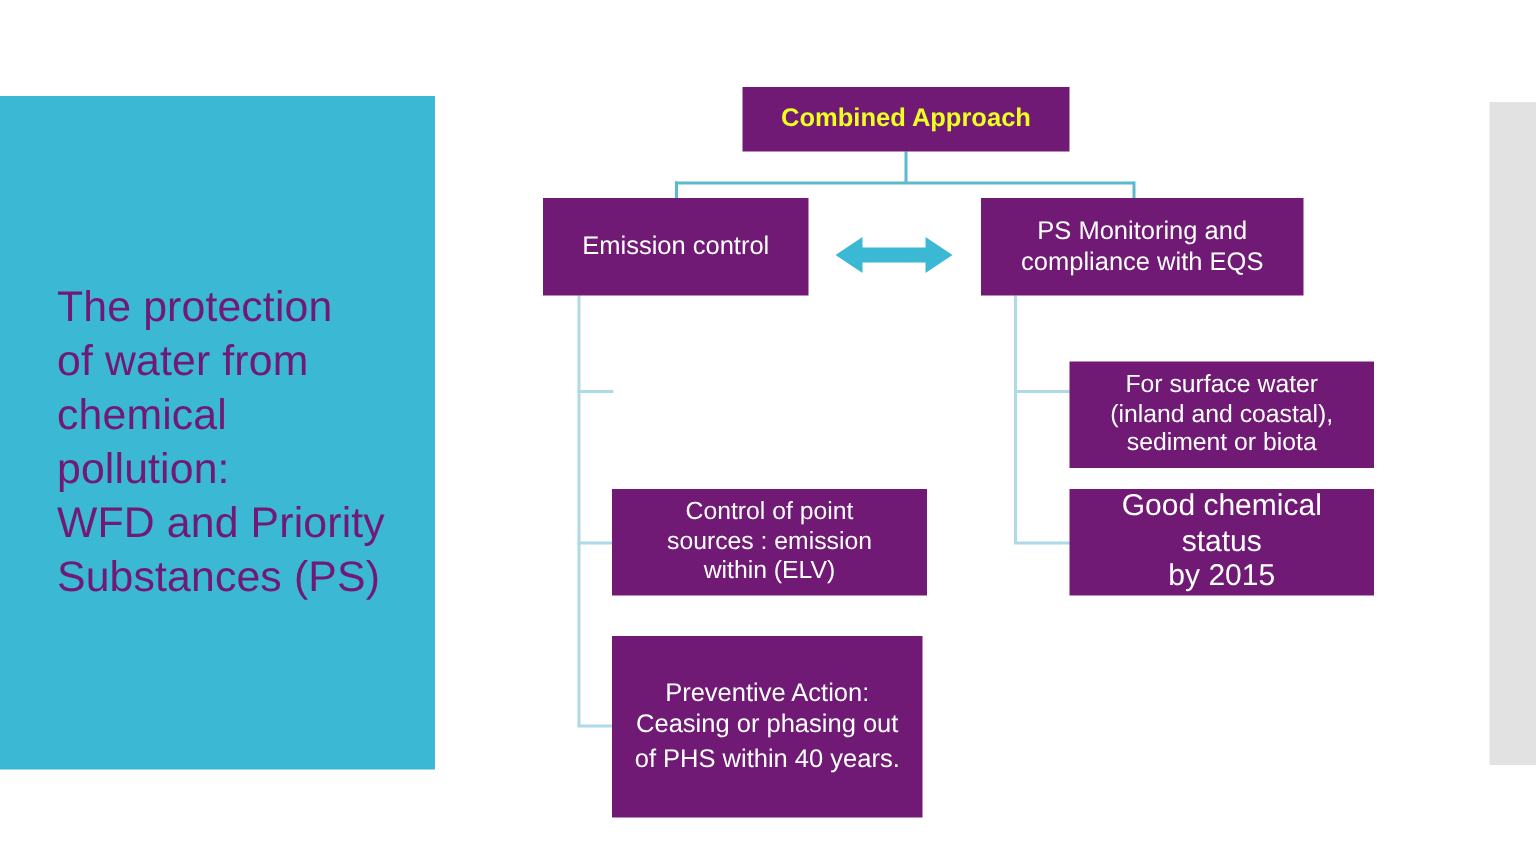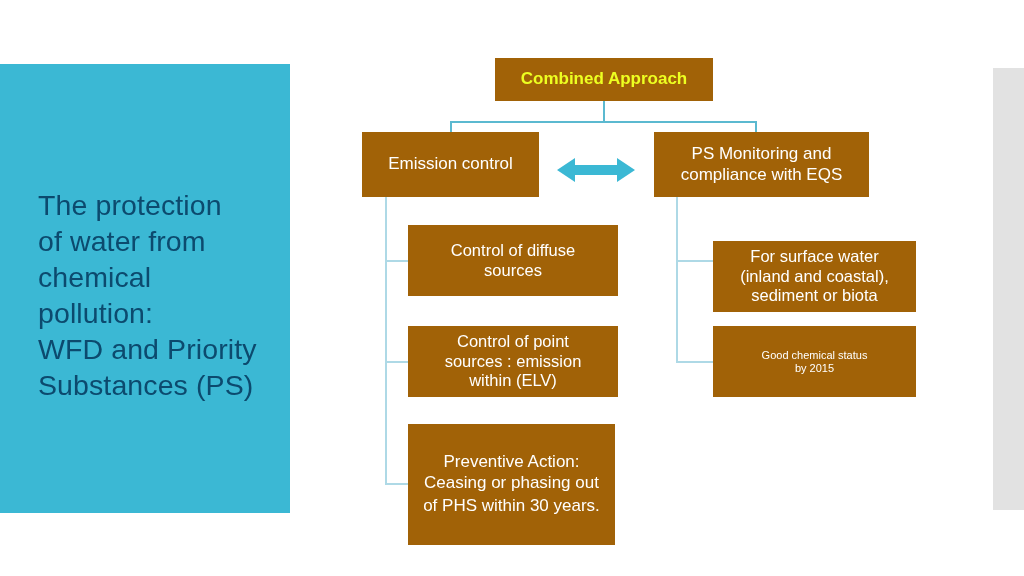--- a/index.html
+++ b/index.html
@@ -28,42 +28,42 @@
     width: 290px;
     height: 449px;
     background: #3BB8D4;
     box-sizing: border-box;
   }
   #title-text {
     position: absolute;
     left: 38px;
     top: 123px;
     width: 248px;
-    color: #0c4a6e;
+    color: #701a75;
     font-size: 28.5px;
     line-height: 36px;
     font-weight: 400;
     letter-spacing: 0.1px;
     white-space: pre-line;
   }
 
   
   #right-bar {
     position: absolute;
     left: 993px;
     top: 68px;
     width: 31px;
     height: 442px;
     background: #E2E2E2;
   }
 
   
   .node {
     position: absolute;
-    background: #a16207;
+    background: #701a75;
     color: #ffffff;
     display: flex;
     align-items: center;
     justify-content: center;
     text-align: center;
     box-sizing: border-box;
     padding: 16px 8px;
     line-height: 1.18;
     white-space: pre-line;
   }
@@ -133,21 +133,21 @@
     height: 71px;
     font-size: 16.5px;
     margin-top: 16px;
   }
 
   #node-status {
     left: 713px;
     top: 326px;
     width: 203px;
     height: 71px;
-    font-size: 11px;
+    font-size: 20px;
   }
 
   
   .conn {
     position: absolute;
     background: #5BB9D0;
   }
   .conn.v { width: 2px; }
   .conn.h { height: 2px; }
   .conn.light { background: #AED9E6; }
@@ -217,31 +217,29 @@
 compliance with EQS</div>
 
   <div class="node" id="node-emission">Emission control</div>
 
   <div id="double-arrow">
     <svg width="78" height="30" viewBox="0 0 78 30" xmlns="http://www.w3.org/2000/svg">
       <polygon points="0,15 18,3 18,10 60,10 60,3 78,15 60,27 60,20 18,20 18,27" fill="#3BB8D4"></polygon>
     </svg>
   </div>
 
-  <div class="node" id="node-diffuse">Control of diffuse
-sources</div>
 
   <div class="node" id="node-point">Control of point
 sources : emission
 within (ELV)</div>
 
   <div class="node" id="node-preventive">
     <span class="pv-line1">Preventive Action:</span>
     <span class="pv-line2">Ceasing or phasing out
-of PHS within 30 years.</span>
+of PHS within 40 years.</span>
   </div>
 
   <div class="node" id="node-surface">For surface water
 (inland and coastal),
 sediment or biota</div>
 
   <div class="node" id="node-status">Good chemical status
 by 2015</div>
 
 </div>

